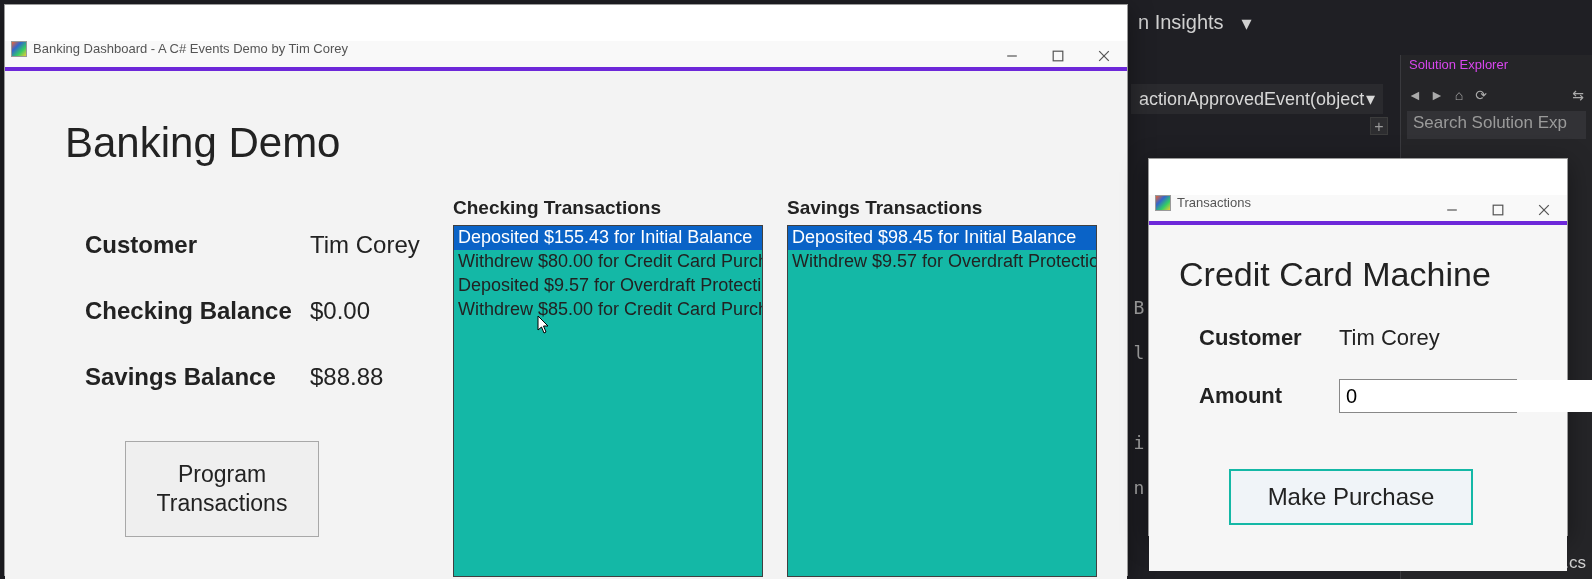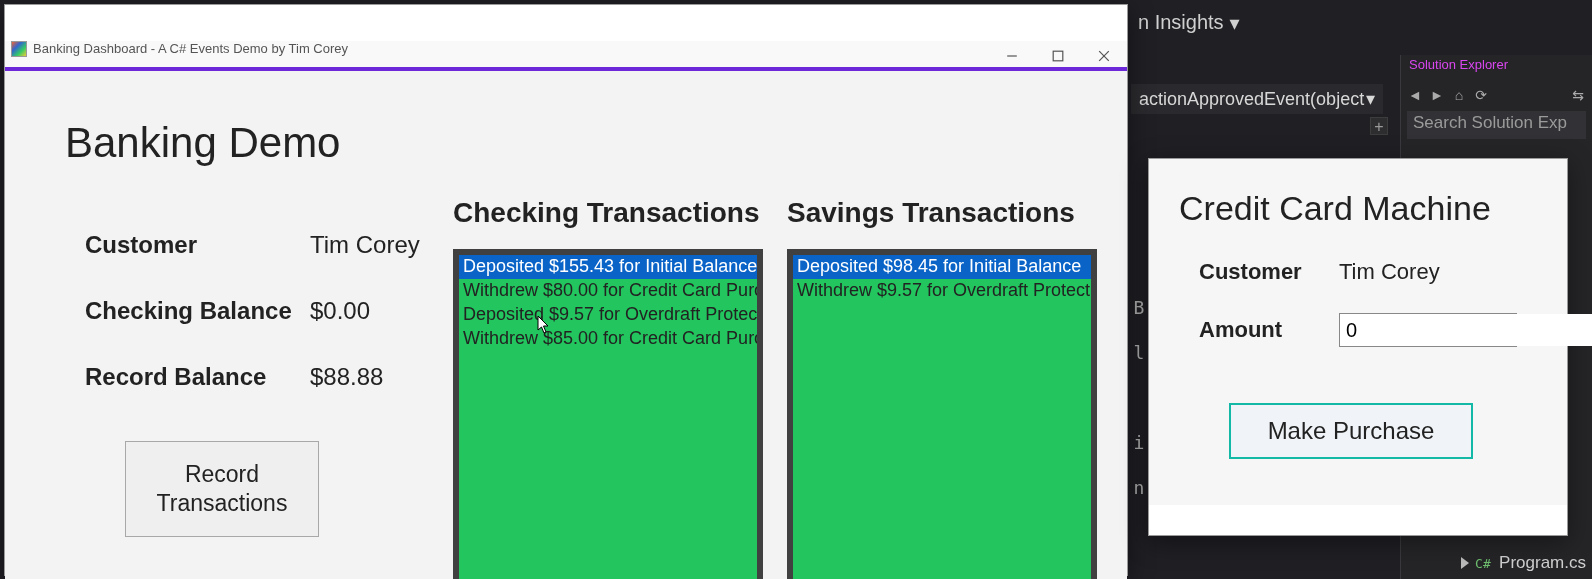--- a/index.html
+++ b/index.html
@@ -8,21 +8,21 @@
 
   
   .vs-bg {
     position: absolute; inset: 0;
     background: #1f1f24;
     color: #c8c8c8;
     font-size: 17px;
   }
   .vs-top {
     position: absolute; top: 0; left: 1130px; right: 0; height: 45px;
-    display: flex; align-items: center; gap: 6px;
+    display: flex; align-items: center; gap: 18px;
     color: #d0d0d0; font-size: 20px; padding-left: 8px;
   }
   .vs-nav {
     position: absolute; top: 84px; left: 1131px; width: 252px; height: 30px;
     background: #2a2a2e; color: #d8d8d8; font-size: 18px;
     display: flex; align-items: center; padding: 0 8px;
     white-space: nowrap; overflow: hidden; justify-content: flex-end;
   }
   .vs-line-marker {
     position: absolute; top: 117px; left: 1370px; width: 18px; height: 18px;
@@ -115,24 +115,24 @@
     background: #efefef; border: 1px solid #a8a8a8;
     font-size: 23px; color: #222;
     display: flex; align-items: center; justify-content: center;
     text-align: center; line-height: 1.25; padding: 6px;
     cursor: default;
   }
 
   .tx-col { position: absolute; top: 126px; width: 310px; }
   .tx-col.checking { left: 448px; }
   .tx-col.savings  { left: 782px; }
-  .tx-head { font-size: 28px; font-weight: 700; color: #222; margin-bottom: 20px; }
+  .tx-head { font-size: 19px; font-weight: 700; color: #222; margin-bottom: 6px; }
   .tx-list {
     width: 100%; height: 352px;
-    border: 6px solid #404040; background: #22c55e;
+    border: 1px solid #404040; background: #14b8a6;
     overflow: hidden;
     font-size: 18px; color: #222;
   }
   .tx-item {
     padding: 1px 4px; white-space: nowrap; overflow: hidden;
     line-height: 1.22;
   }
   .tx-item.selected { background: #0a63c7; color: #fff; }
 
   
@@ -236,25 +236,25 @@
       </div>
   </div>
   <div id="banking-body">
     <div class="page-title">Banking Demo</div>
 
     <div class="info-grid">
       <div class="lbl">Customer</div>
       <div class="val">Tim Corey</div>
       <div class="lbl">Checking Balance</div>
       <div class="val">$0.00</div>
-      <div class="lbl">Record Balance</div>
+      <div class="lbl">Savings Balance</div>
       <div class="val">$88.88</div>
     </div>
 
-    <div class="record-btn">Record Transactions</div>
+    <div class="record-btn">Program Transactions</div>
 
     <div class="tx-col checking">
       <div class="tx-head">Checking Transactions</div>
       <div class="tx-list" id="checking-list">
           <div class="tx-item selected">Deposited $155.43 for Initial Balance</div>
           <div class="tx-item">Withdrew $80.00 for Credit Card Purchas</div>
           <div class="tx-item">Deposited $9.57 for Overdraft Protection</div>
           <div class="tx-item">Withdrew $85.00 for Credit Card Purchas</div>
         </div>
     </div>
@@ -266,20 +266,41 @@
         </div>
     </div>
 
     <svg class="cursor-arrow" viewBox="0 0 14 20">
       <path d="M1 1 L1 15 L4.5 12 L7 18 L9 17 L6.5 11 L11 11 Z" fill="#fff" stroke="#000" stroke-width="1"></path>
     </svg>
   </div>
 </div>
 
 <div id="cc-window" class="win">
+  <div class="titlebar">
+    <span class="app-icon"></span>
+    <span>Transactions</span>
+    <span class="spacer"></span>
+    <div class="winbtn">
+        <svg viewBox="0 0 10 10">
+          <line x1="1" y1="5" x2="9" y2="5" stroke="currentColor" stroke-width="1"></line>
+        </svg>
+      </div>
+    <div class="winbtn">
+        <svg viewBox="0 0 10 10">
+          <rect x="1" y="1" width="8" height="8" fill="none" stroke="currentColor" stroke-width="1"></rect>
+        </svg>
+      </div>
+    <div class="winbtn close">
+        <svg viewBox="0 0 10 10">
+          <line x1="1" y1="1" x2="9" y2="9" stroke="currentColor" stroke-width="1"></line>
+          <line x1="9" y1="1" x2="1" y2="9" stroke="currentColor" stroke-width="1"></line>
+        </svg>
+      </div>
+  </div>
   <div id="cc-body">
     <div class="cc-title">Credit Card Machine</div>
     <div class="cc-grid">
       <div class="lbl">Customer</div>
       <div>Tim Corey</div>
       <div class="lbl">Amount</div>
       <div class="spin-wrap">
         <input class="spin-input" value="0" style="">
 
       </div>

